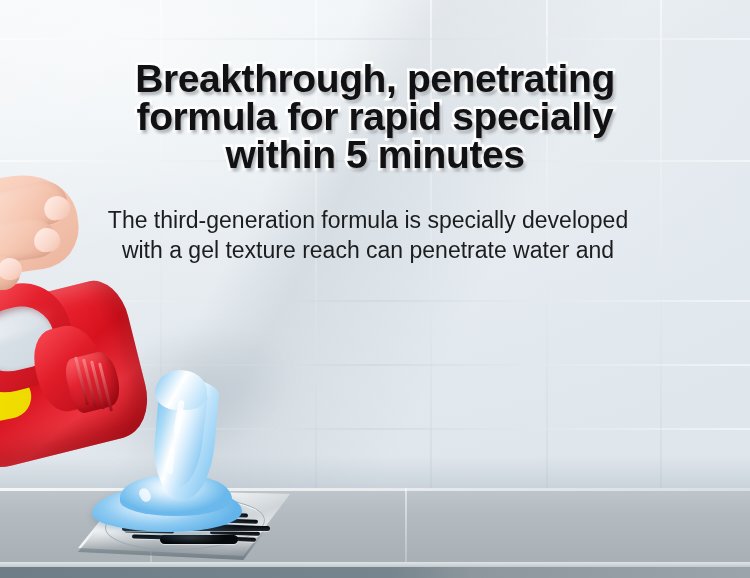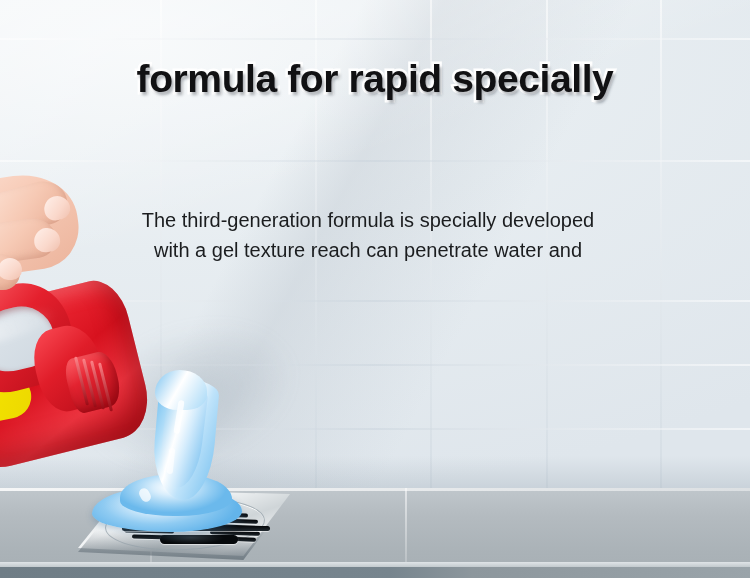--- a/index.html
+++ b/index.html
@@ -221,21 +221,21 @@
     letter-spacing:-0.4px;
     color:#111113;
     -webkit-text-stroke:5px #ffffff;
     paint-order:stroke fill;
     text-shadow:2px 3px 3px rgba(70,80,90,.45);
   }
   .headline .hl{display:block;}
   .subhead{
     position:absolute;left:0;top:205px;width:736px;
     text-align:center;
-    font-size:20px;
+    font-size:23px;
     line-height:30px;
     color:#1b1d1f;
   }
   .subhead .sl{display:block;}
 </style>
 </head>
 <body>
 
 <div id="ad">
 
@@ -315,21 +315,23 @@
     <div class="finger" style="left:44px;  top:10px; width:96px; height:44px; transform:rotate(-16deg)"></div>
     <div class="nail" style="left:116px; top:18px; width:26px; height:24px; transform:rotate(-16deg)"></div>
     <div class="finger" style="left:30px;  top:44px; width:98px; height:40px; transform:rotate(-8deg)"></div>
     <div class="nail" style="left:106px; top:50px; width:26px; height:24px; transform:rotate(-8deg)"></div>
     <div class="finger" style="left:10px;  top:76px; width:82px; height:36px; transform:rotate(0deg)"></div>
     <div class="nail" style="left:70px;  top:80px; width:24px; height:22px; transform:rotate(0deg)"></div>
 
   </div>
 
   <div class="headline">
+    <span class="hl">Breakthrough, penetrating</span>
     <span class="hl">formula for rapid specially</span>
+    <span class="hl">within 5 minutes</span>
   </div>
 
   <div class="subhead">
     <span class="sl">The third-generation formula is specially developed</span>
     <span class="sl">with a gel texture reach can penetrate water and</span>
   </div>
 
 </div>
 
 </body></html>

